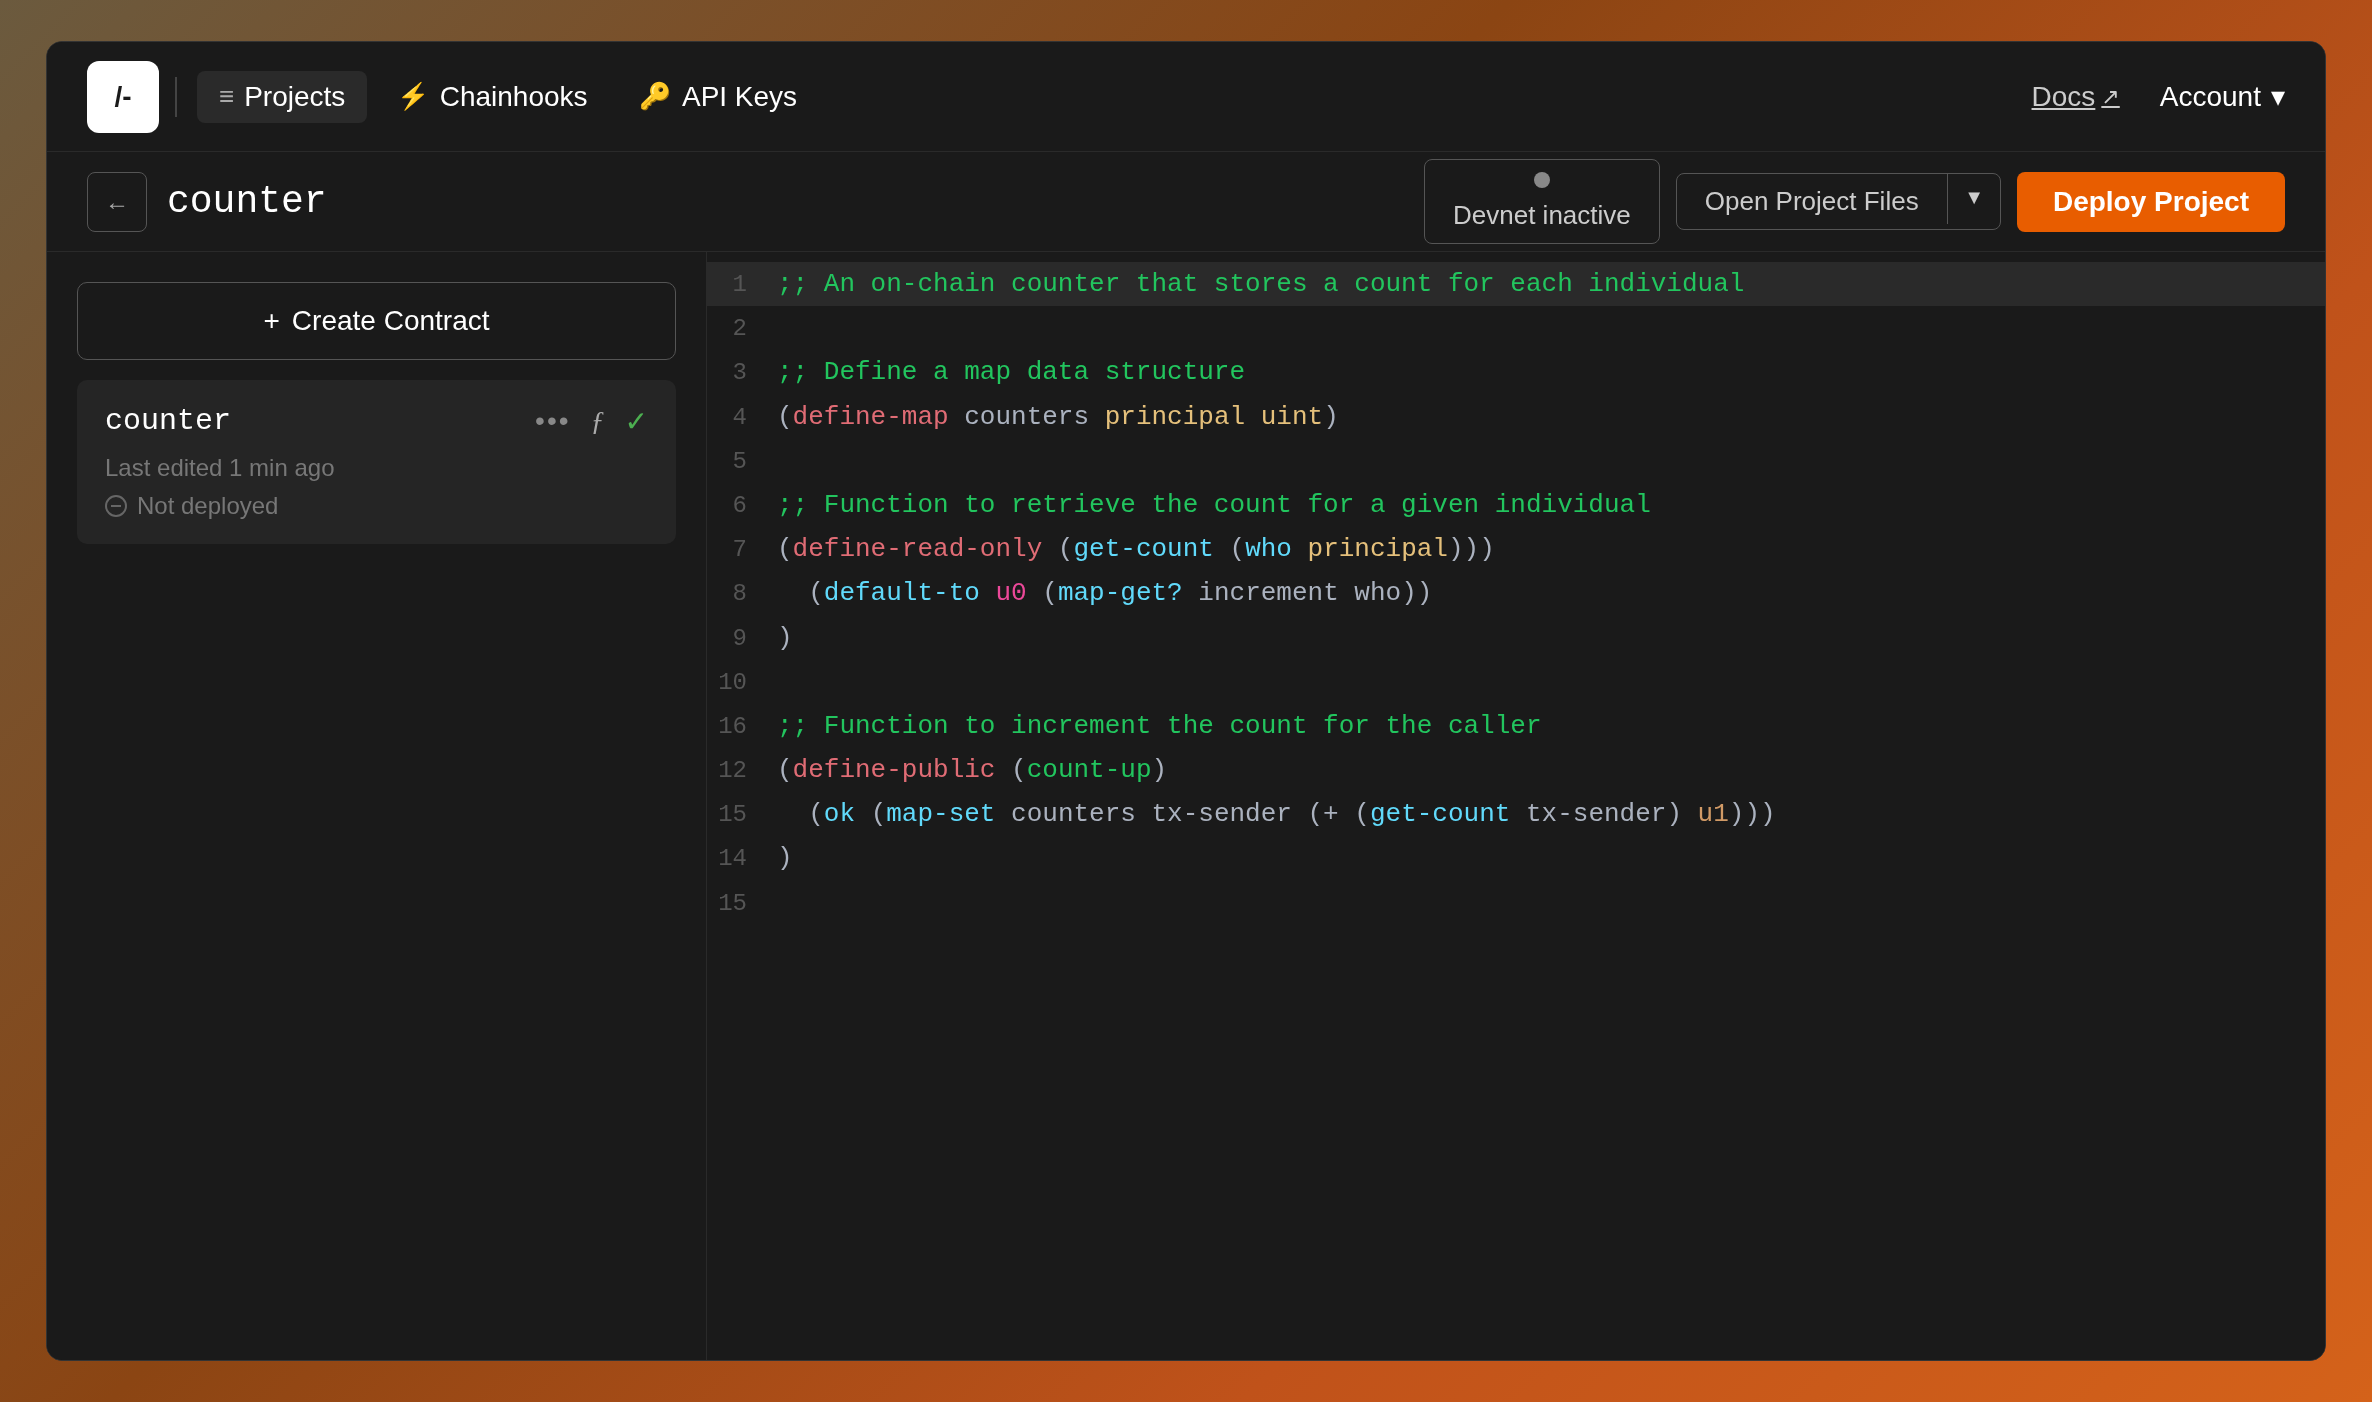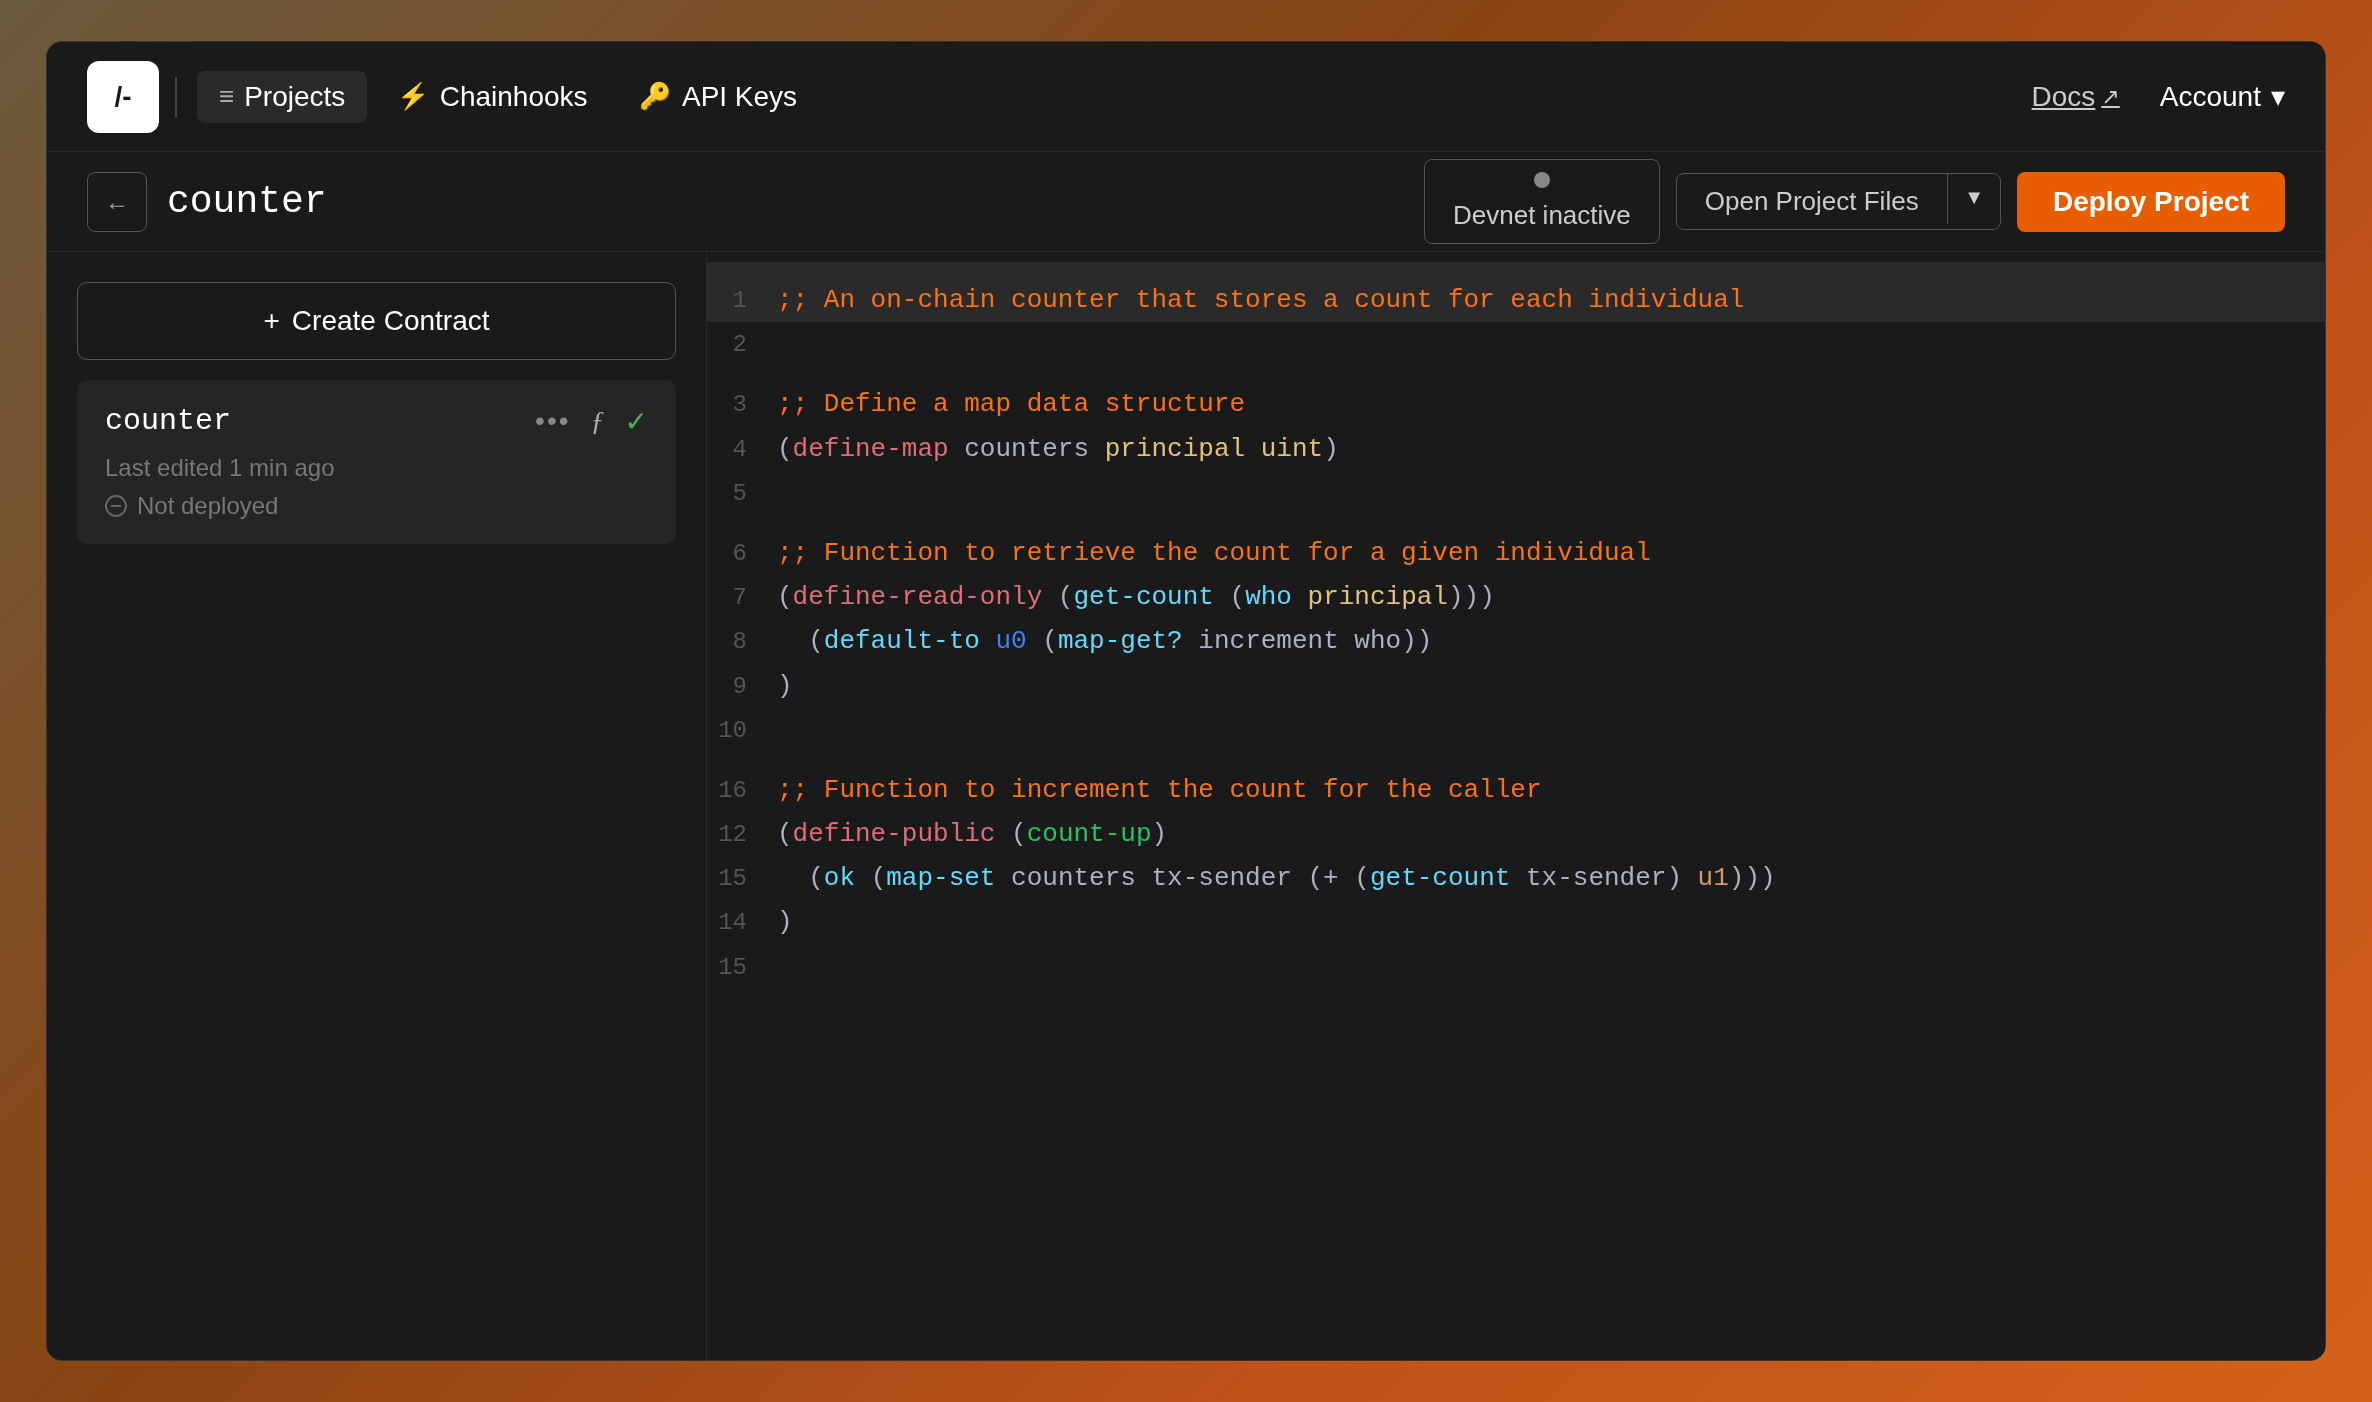--- a/index.html
+++ b/index.html
@@ -306,21 +306,21 @@
       padding-right: 30px;
       flex-shrink: 0;
       user-select: none;
       font-size: 24px;
     }
     .line-content {
       color: #ccc;
       white-space: pre;
     }
     
-    .c-comment { color: #f97316; margin-top: 16px; }
+    .c-comment { color: #22c55e; }
     .c-white { color: #abb2bf; }
   </style>
 </head>
 <body>
 
 <div class="window">
 
   <div class="navbar">
     <div class="logo-btn">
       <span>/-</span>
@@ -427,21 +427,21 @@
         <span class="line-content c-comment">;; Function to retrieve the count for a given individual</span>
       </div>
 
       <div class="code-line">
         <span class="line-number">7</span>
         <span class="line-content"><span style="color:#abb2bf">(</span><span style="color:#e06c75">define-read-only</span><span style="color:#abb2bf"> (</span><span style="color:#61dafb">get-count</span><span style="color:#abb2bf"> (</span><span style="color:#61dafb">who</span><span style="color:#abb2bf"> </span><span style="color:#e5c07b">principal</span><span style="color:#abb2bf">)))</span></span>
       </div>
 
       <div class="code-line">
         <span class="line-number">8</span>
-        <span class="line-content"><span style="color:#abb2bf">  (</span><span style="color:#61dafb">default-to</span><span style="color:#abb2bf"> </span><span style="color:#3b82f6">u0</span><span style="color:#abb2bf"> (</span><span style="color:#61dafb">map-get?</span><span style="color:#abb2bf"> increment who))</span></span>
+        <span class="line-content"><span style="color:#abb2bf">  (</span><span style="color:#61dafb">default-to</span><span style="color:#abb2bf"> </span><span style="color:#ec4899">u0</span><span style="color:#abb2bf"> (</span><span style="color:#61dafb">map-get?</span><span style="color:#abb2bf"> increment who))</span></span>
       </div>
 
       <div class="code-line">
         <span class="line-number">9</span>
         <span class="line-content c-white">)</span>
       </div>
 
       <div class="code-line">
         <span class="line-number">10</span>
         <span class="line-content"> </span>

